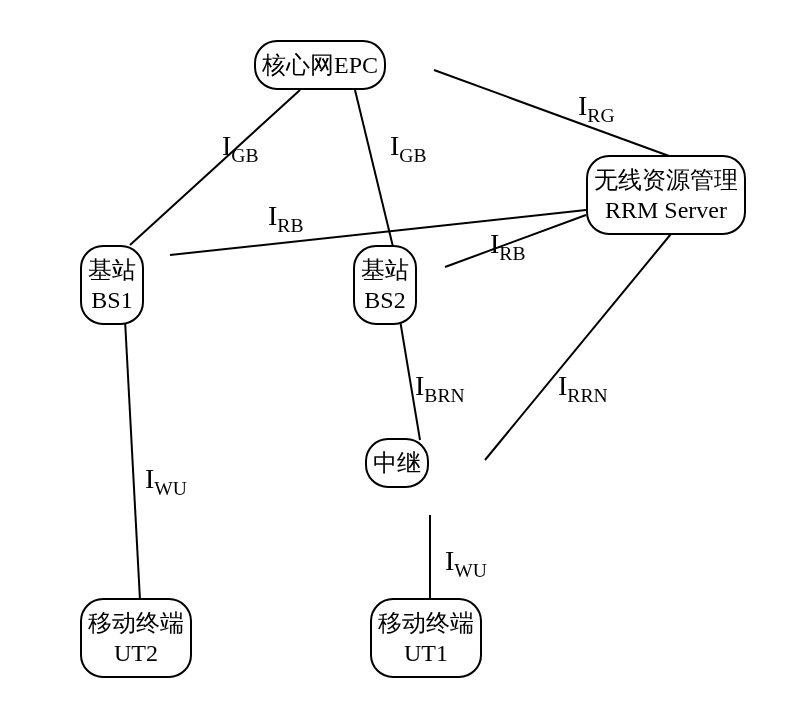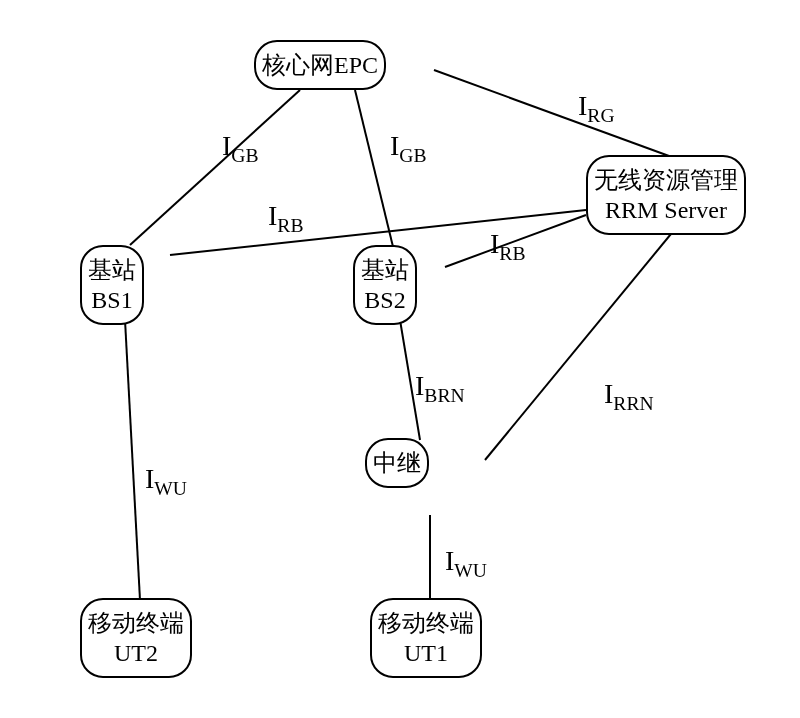--- a/index.html
+++ b/index.html
@@ -112,21 +112,21 @@
 </div>
 
 <div class="edge-label" style="left:268px; top:200px;">
   <span>I</span><sub>RB</sub>
 </div>
 
 <div class="edge-label" style="left:490px; top:228px;">
   <span>I</span><sub>RB</sub>
 </div>
 
-<div class="edge-label" style="left:604px; top:370px;margin-top:8px;">
+<div class="edge-label" style="left:558px; top:370px;">
   <span>I</span><sub>RRN</sub>
 </div>
 
 <div class="edge-label" style="left:415px; top:370px;">
   <span>I</span><sub>BRN</sub>
 </div>
 
 <div class="edge-label" style="left:145px; top:463px;">
   <span>I</span><sub>WU</sub>
 </div>

